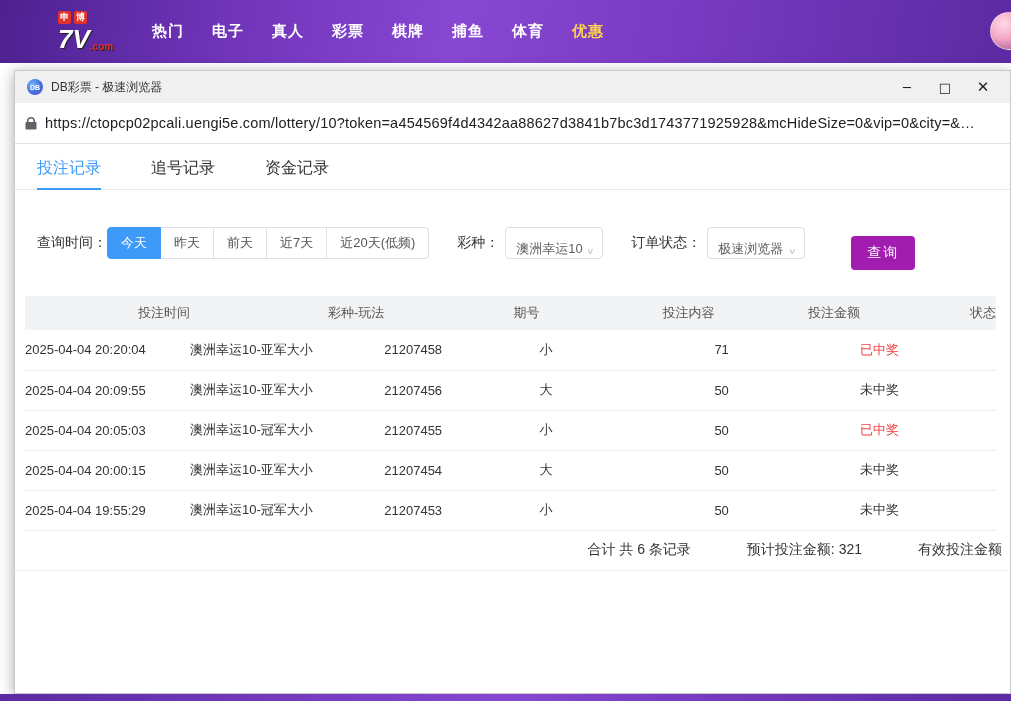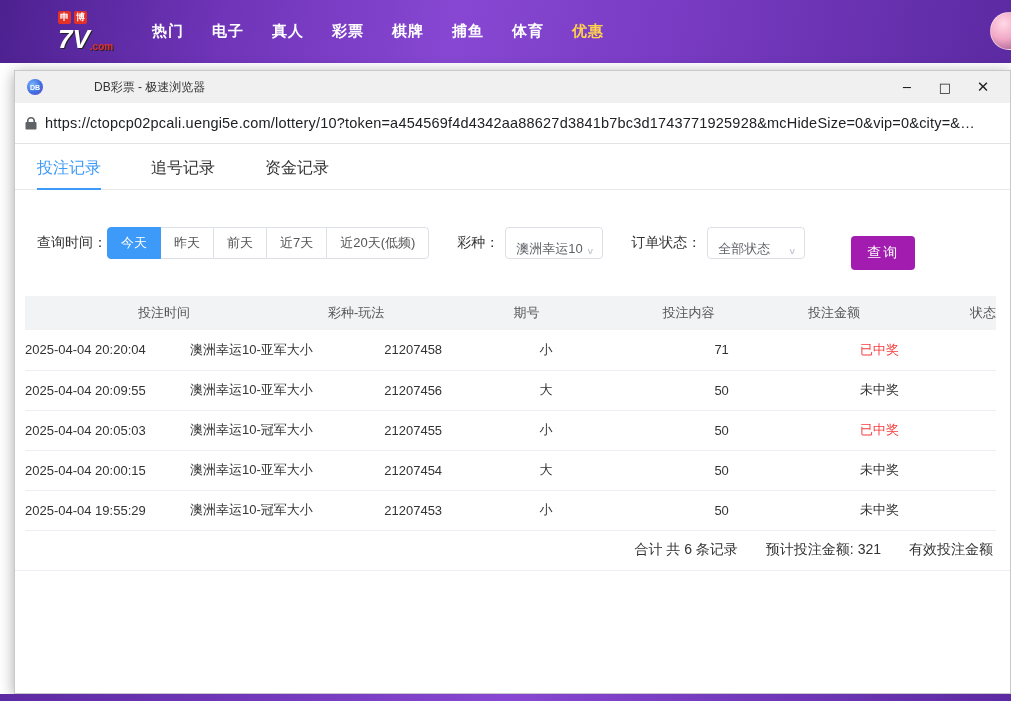--- a/index.html
+++ b/index.html
@@ -44,21 +44,21 @@
   }
 
   
   .browser-window {
     position: absolute; left: 14px; top: 70px; width: 997px; height: 624px;
     background: #ffffff; box-shadow: 0 3px 14px rgba(0,0,0,.35);
     display: flex; flex-direction: column; border: 1px solid #c9c9c9;
   }
   .title-bar {
     height: 32px; background: #f0f0f1; display: flex; align-items: center;
-    padding: 0 8px 0 12px; flex-shrink: 0; gap: 43px;
+    padding: 0 8px 0 12px; flex-shrink: 0;
   }
   .app-icon {
     width: 16px; height: 16px; border-radius: 50%;
     background: radial-gradient(circle at 35% 35%, #79b4ff, #3d6fe0 55%, #7a3fd0);
     display: inline-flex; align-items: center; justify-content: center;
     color: #fff; font-size: 7px; font-weight: bold;
   }
   .window-title { margin-left: 8px; font-size: 12px; color: #333; }
   .window-controls { margin-left: auto; display: flex; }
   .win-btn {
@@ -127,22 +127,22 @@
   }
   .bet-table td {
     height: 40px; border-bottom: 1px solid #ebeef5; font-size: 13px; color: #333;
     text-align: left;
   }
   .bet-table td.won { color: #f43d3d; }
   .col-time { width: 17%; } .col-game { width: 20%; } .col-issue { width: 16%; }
   .col-content { width: 18%; } .col-amount { width: 15%; } .col-status { width: 14%; }
 
   .summary {
-    display: flex; justify-content: flex-end; align-items: center; gap: 28px;
-    height: 40px; font-size: 14px; color: #333; padding-right: 17px;
+    display: flex; justify-content: flex-end; align-items: center; gap: 56px;
+    height: 40px; font-size: 14px; color: #333; padding-right: 8px;
     border-bottom: 1px solid #ebeef5; flex-shrink: 0; white-space: nowrap;
   }
 </style>
 </head>
 <body>
 
 <div class="banner">
   <div class="logo">
     <div class="logo-top">
       <span class="logo-char">申</span>
@@ -198,21 +198,21 @@
         <button class="time-btn">近7天</button>
         <button class="time-btn">近20天(低频)</button>
       </div>
       <span class="filter-label">彩种：</span>
       <div class="select">
         <span>澳洲幸运10</span>
         <span class="chev">∨</span>
       </div>
       <span class="filter-label">订单状态：</span>
       <div class="select">
-        <span>全部状态</span>
+        <span>极速浏览器</span>
         <span class="chev">∨</span>
       </div>
       <button class="search-btn">查询</button>
     </div>
 
     <table class="bet-table">
       <colgroup>
         <col class="col-time">
           <col class="col-game">
           <col class="col-issue">

